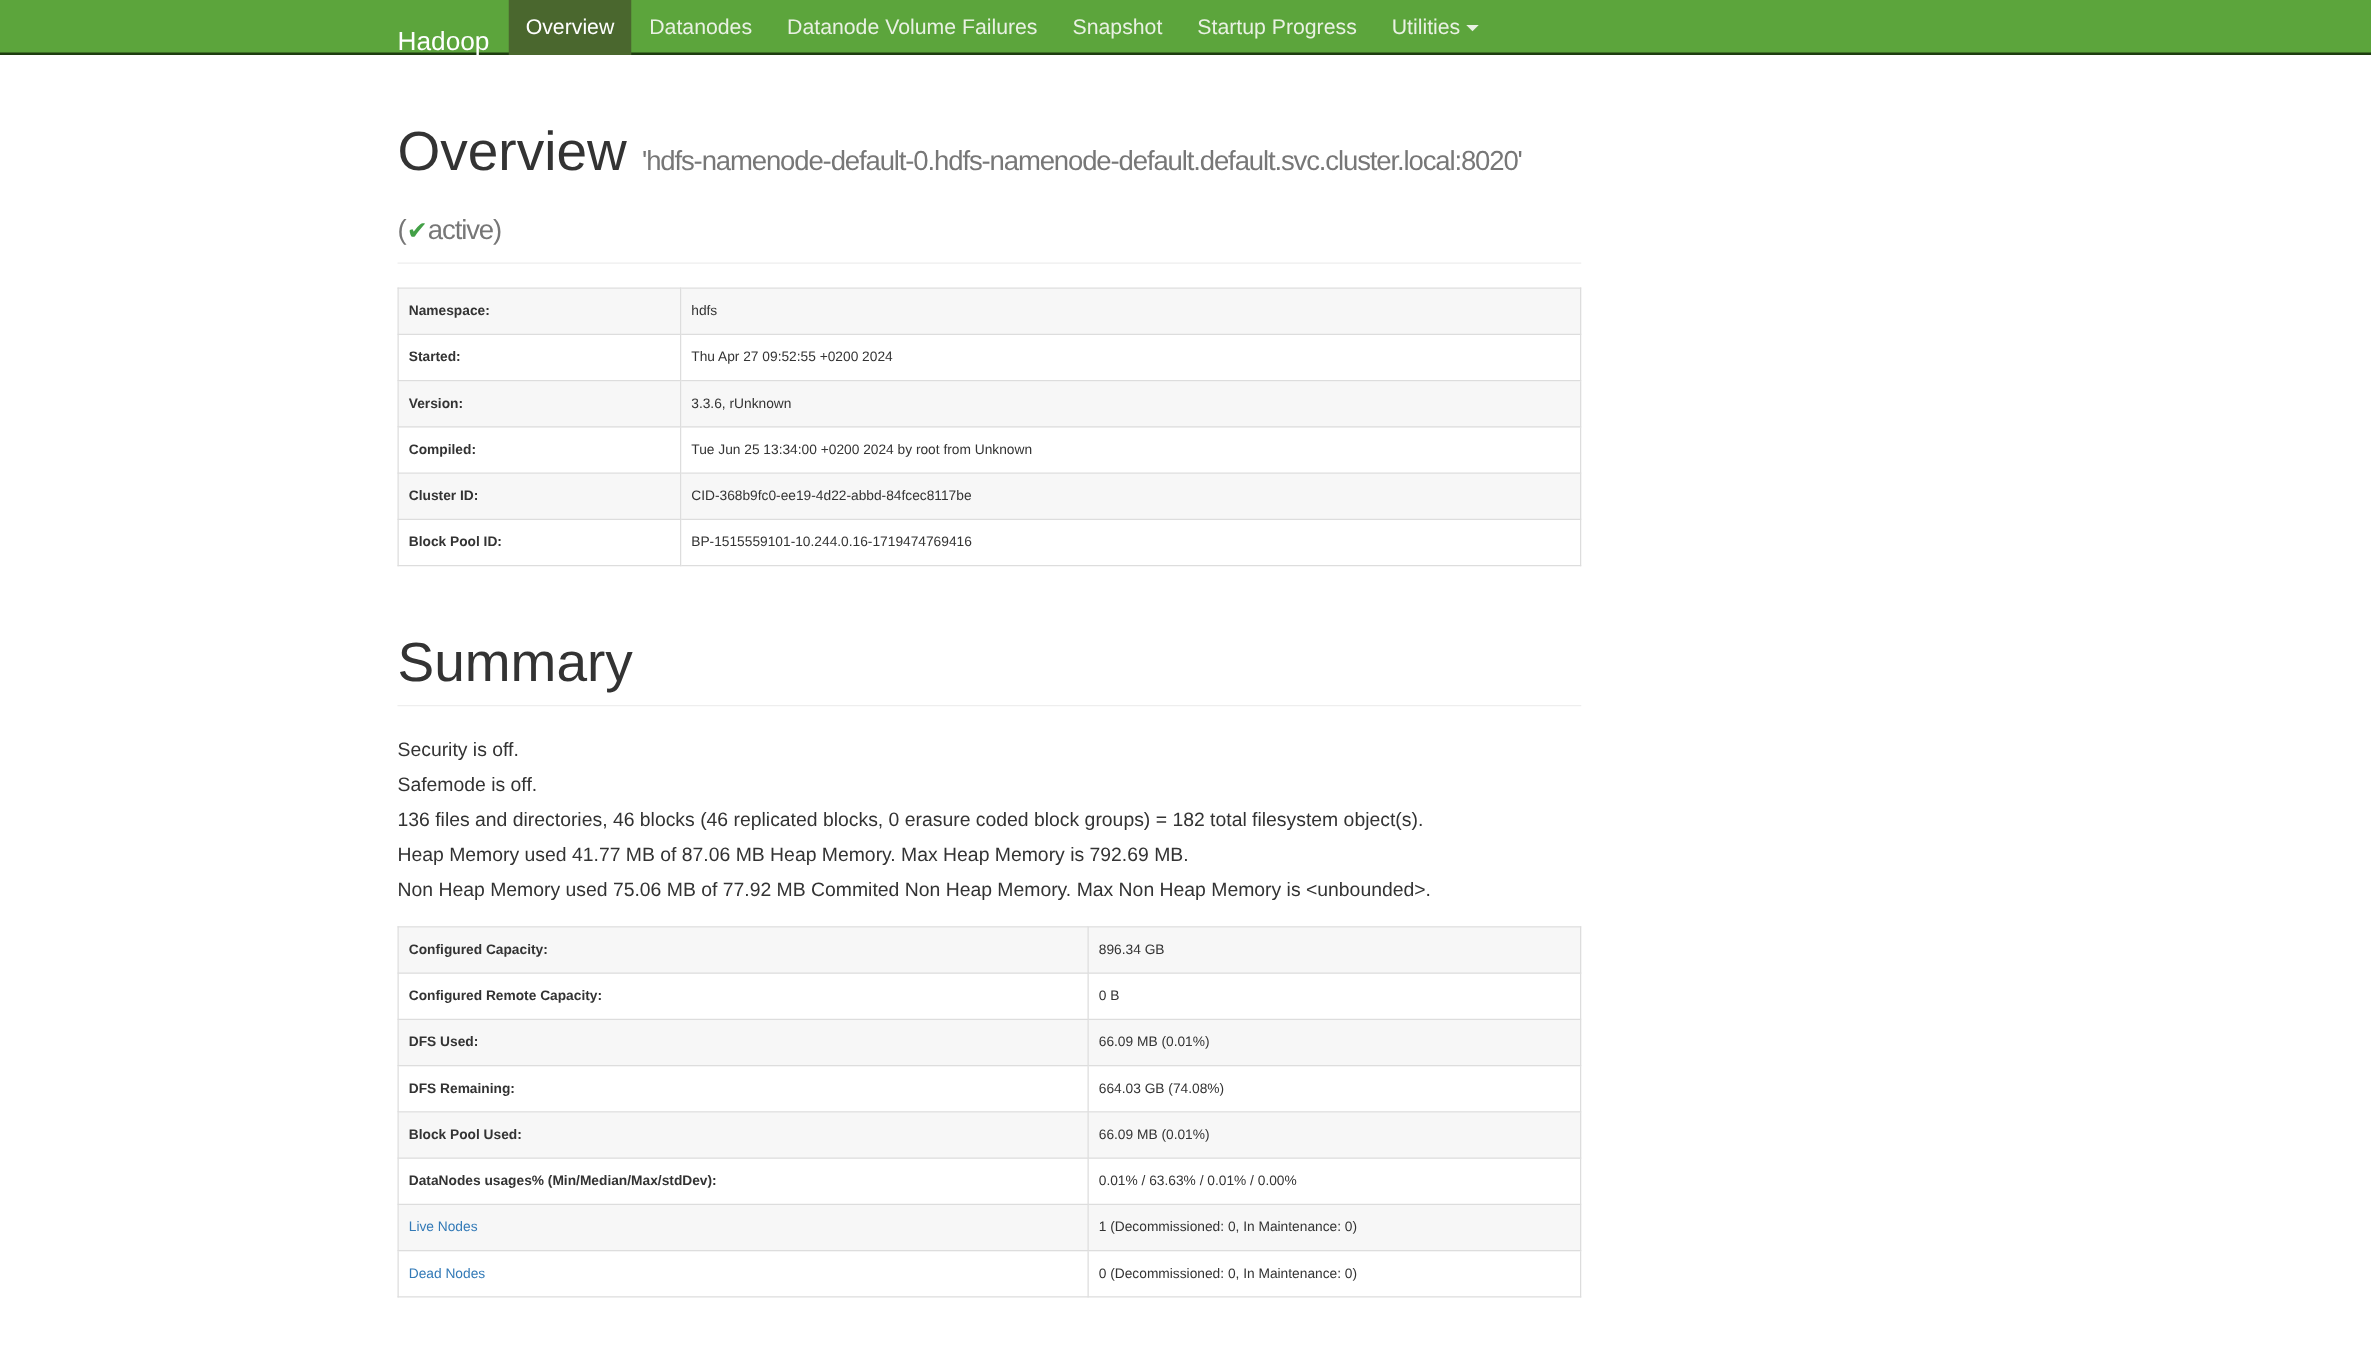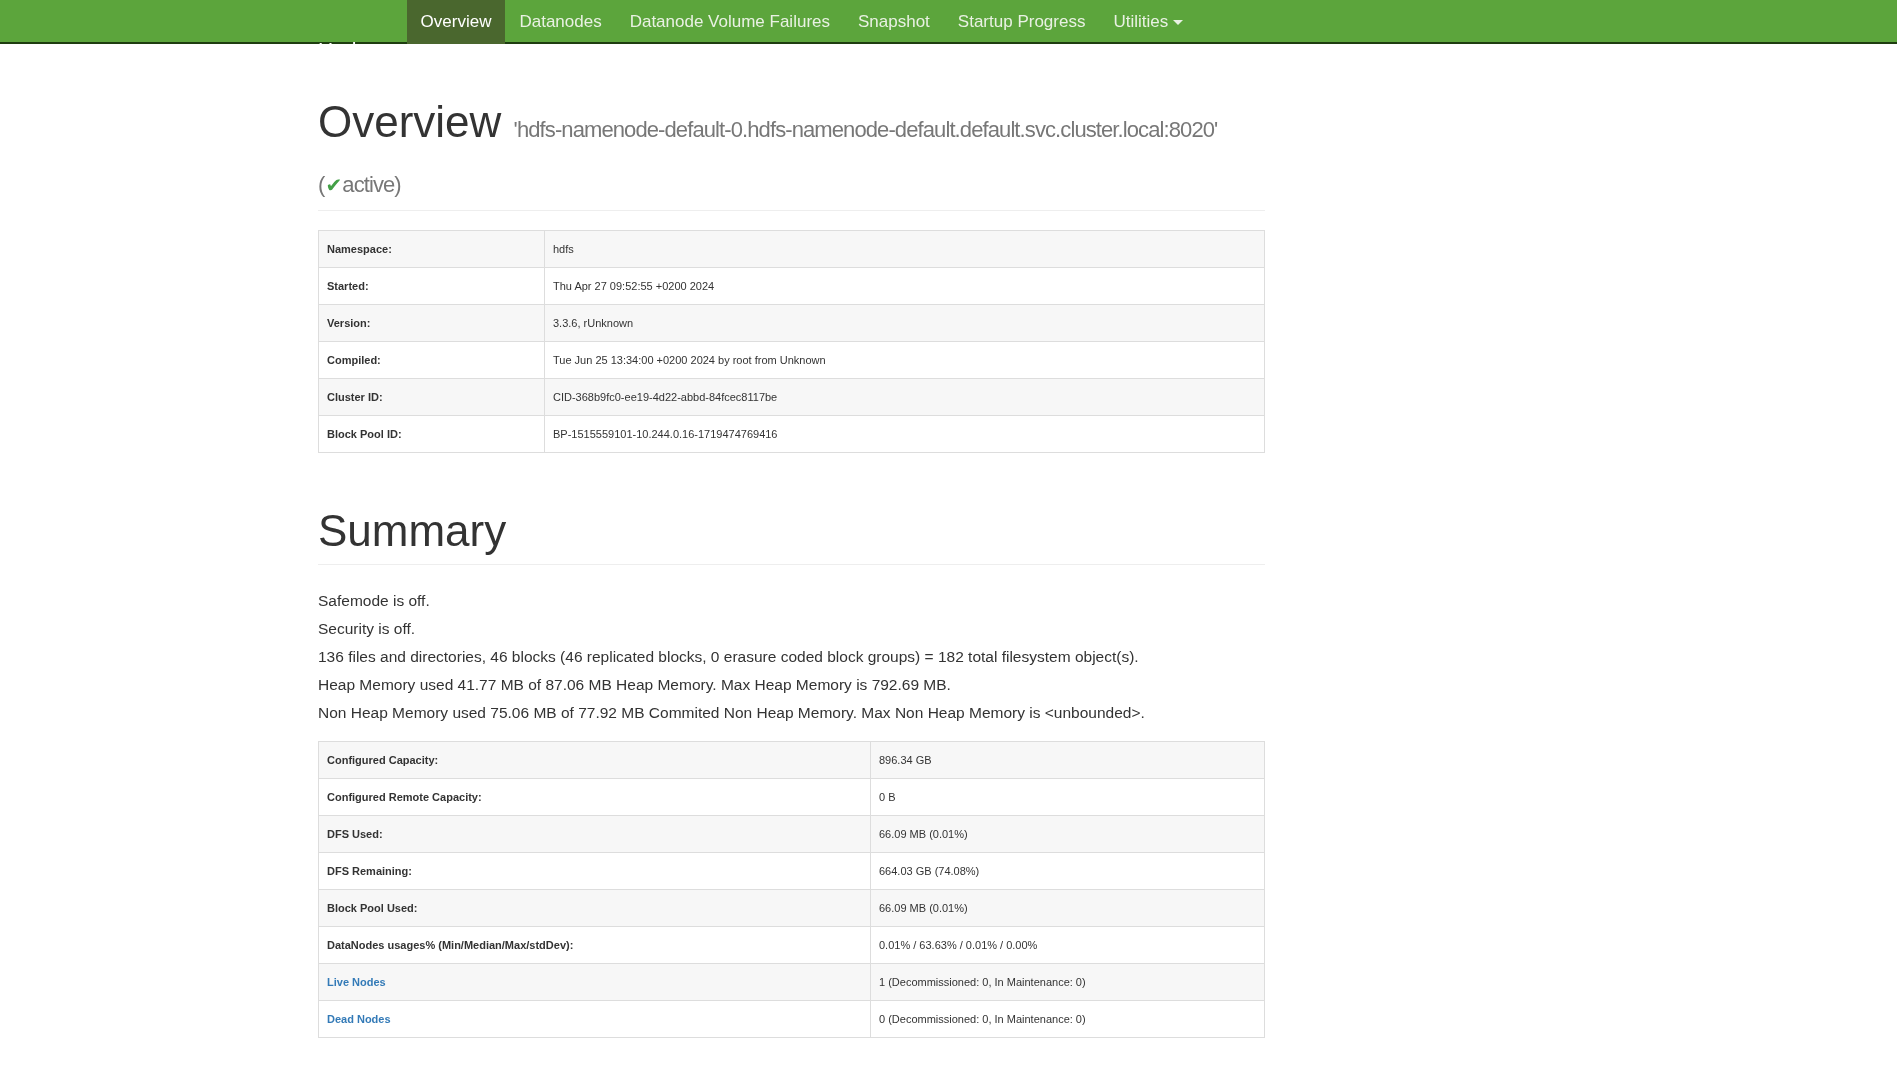--- a/index.html
+++ b/index.html
@@ -34,24 +34,23 @@
     margin-left: 303px;
     width: 1290px;
     height: 44px;
     display: flex;
     align-items: stretch;
   }
   .brand {
     color: #ffffff;
     font-size: 21px;
     line-height: 44px;
-    padding: 0 15px;
+    padding: 12px 15px;
     text-decoration: none;
     white-space: nowrap;
-    margin-top: 28px;
   }
   ul.nav {
     list-style: none;
     margin: 0; padding: 0;
     display: flex;
   }
   ul.nav li { display: block; }
   ul.nav a {
     display: block;
     color: #e9f1e3;
@@ -120,21 +119,21 @@
     text-align: left;
     vertical-align: top;
   }
   table.info-table th { font-weight: bold; }
   table.info-table tbody tr:nth-child(odd) { background: var(--stripe); }
   table.overview-table th { width: 226px; }
   table.summary-table th { width: 552px; }
   table.info-table a {
     color: var(--link-blue);
     text-decoration: none;
-    font-weight: bold;
+    font-weight: normal;
     margin-top: 32px;
   }
   
   .summary-text { margin-top: 26px; }
   .summary-text p {
     margin: 0 0 9px 0;
     font-size: 15.5px;
     line-height: 19px;
   }
   .summary-table-wrap { margin-top: 8px; }
@@ -220,23 +219,23 @@
         </tr>
       </tbody>
   </table>
 
   <div class="page-header second">
     <h1>Summary</h1>
   </div>
 
   <div class="summary-text">
 
+      <p>Security is off.</p>
+
       <p>Safemode is off.</p>
-
-      <p>Security is off.</p>
 
       <p>136 files and directories, 46 blocks (46 replicated blocks, 0 erasure coded block groups) = 182 total filesystem object(s).</p>
 
       <p>Heap Memory used 41.77 MB of 87.06 MB Heap Memory. Max Heap Memory is 792.69 MB.</p>
 
       <p>Non Heap Memory used 75.06 MB of 77.92 MB Commited Non Heap Memory. Max Non Heap Memory is &lt;unbounded&gt;.</p>
     </div>
 
   <div class="summary-table-wrap">
     <table class="info-table summary-table">

